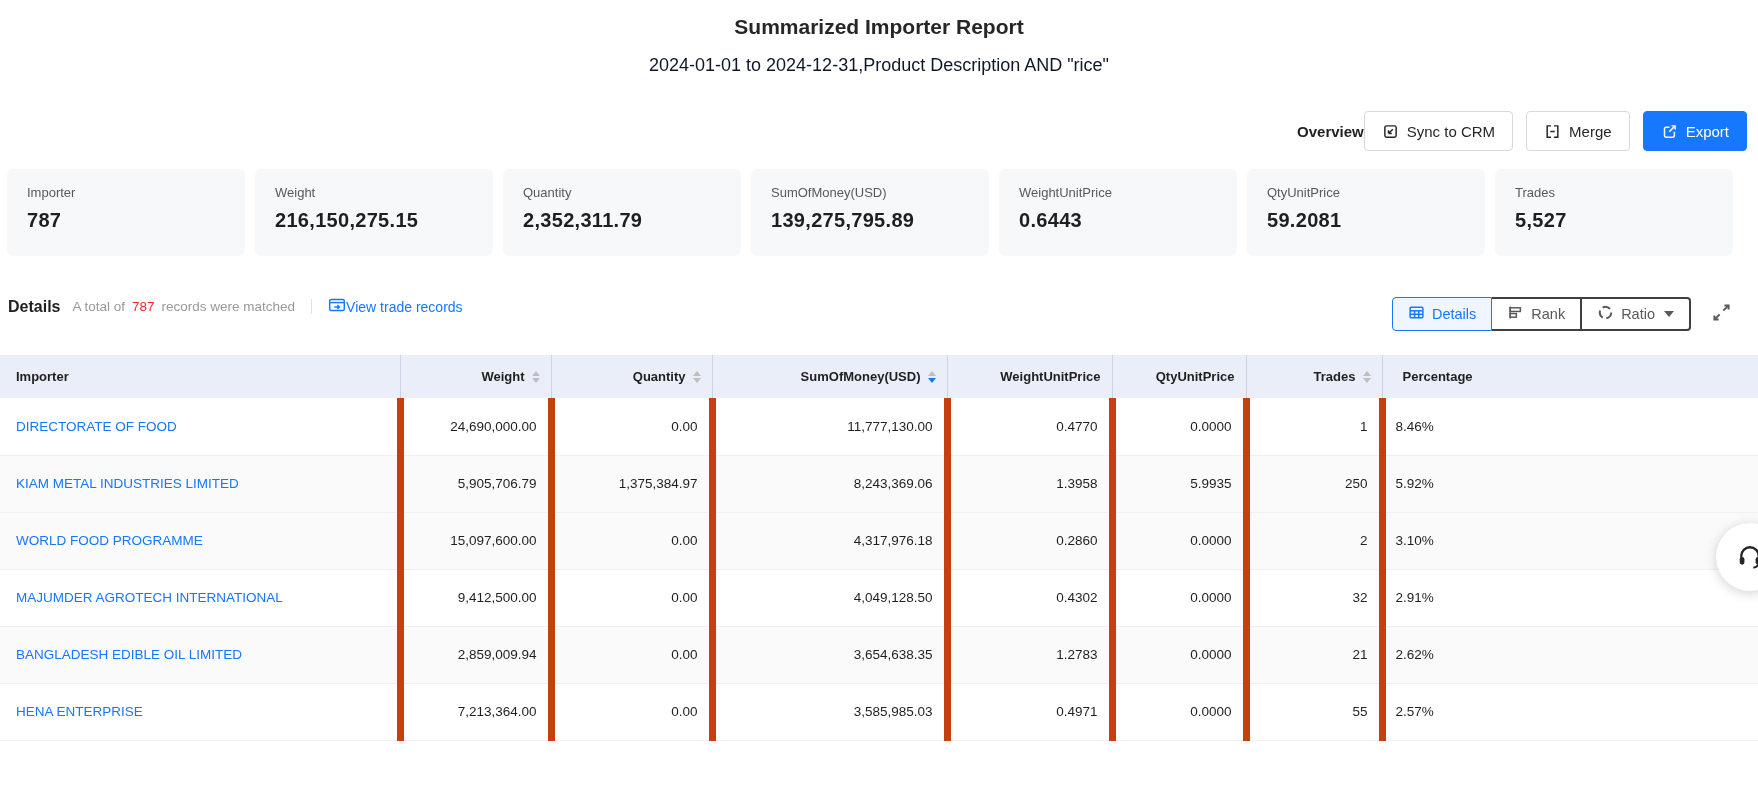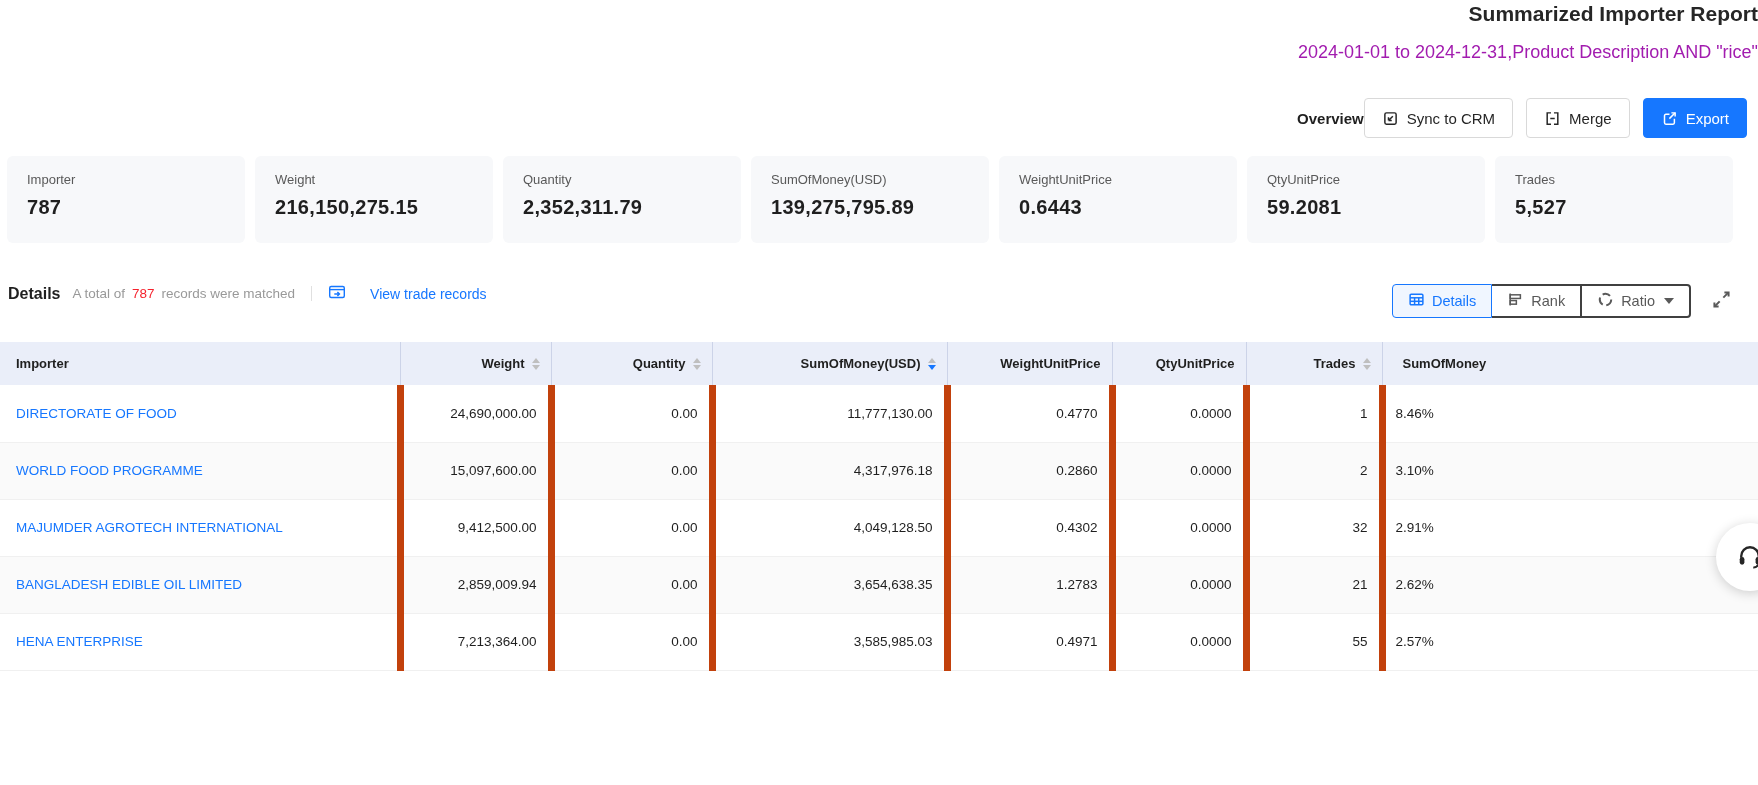--- a/index.html
+++ b/index.html
@@ -5,23 +5,23 @@
   html, body { margin: 0; padding: 0; }
   body {
     width: 1758px; height: 785px;
     background: #ffffff;
     font-family: "Liberation Sans", sans-serif;
     color: #262626;
     position: relative;
     overflow: hidden;
   }
   
-  .report-header { text-align: right; }
+  .report-header { padding-top: 13px; text-align: center; }
   .report-title { font-size: 21px; line-height: 27px; font-weight: 600; color: #262626; }
-  .report-subtitle { margin-top: 13px; font-size: 18px; line-height: 25px; color: #a21caf; font-weight: 400; }
+  .report-subtitle { margin-top: 13px; font-size: 18px; line-height: 25px; color: #0f172a; font-weight: 400; }
 
   
   .overview-bar {
     margin-top: 32px; height: 42px;
     padding: 0 11px 0 8px;
     display: flex; align-items: center; justify-content: flex-end;
   }
   .overview-heading { font-size: 15px; font-weight: 700; color: #1f1f1f; }
   .actions { display: flex; gap: 13px; }
   .btn {
@@ -46,21 +46,21 @@
   .details-bar {
     margin-top: 41px; height: 36px;
     padding: 0 24px 0 8px;
     display: flex; align-items: flex-start; justify-content: space-between;
   }
   .details-left { display: flex; align-items: center; }
   .details-heading { font-size: 16px; font-weight: 700; color: #1f1f1f; }
   .match-text { margin-left: 12px; font-size: 13.5px; color: #999999; display: inline-flex; gap: 7px; align-items: center; }
   .match-count { color: #f5222d; }
   .vdivider { width: 1px; height: 15px; background: #e0e0e0; margin: 0 16px; }
-  .view-link { color: #1677ff; font-size: 14px; display: inline-flex; align-items: center; gap: 24px; cursor: pointer; }
+  .view-link { color: #1677ff; font-size: 14px; display: inline-flex; align-items: center; gap: 0; cursor: pointer; }
   .details-right { display: flex; align-items: center; }
   .mode-tabs { display: flex; }
   .mode-tab {
     height: 34px; padding: 0 15px; box-sizing: border-box;
     border: 2px solid #404040; background: #fff; font-family: inherit;
     font-size: 14.5px; color: #595959;
     display: inline-flex; align-items: center; gap: 7px; cursor: pointer;
   }
   .mode-tab:first-child { border-radius: 4px 0 0 4px; }
   .mode-tab:last-child { border-radius: 0 4px 4px 0; }
@@ -299,35 +299,45 @@
           <div class="th-inner right">
             <span>Trades</span>
             <span class="sorter">
               <span class="caret-up"></span>
               <span class="caret-down"></span>
             </span>
           </div>
         </th>
         <th class="col-percentage">
           <div class="th-inner left pct">
-            <span>SumOfMoney</span>
+            <span>Percentage</span>
           </div>
         </th>
       </tr>
   </thead>
   <tbody>
       <tr>
         <td class="left"><a class="importer-link">DIRECTORATE OF FOOD</a></td>
         <td class="right">24,690,000.00</td>
         <td class="right">0.00</td>
         <td class="right">11,777,130.00</td>
         <td class="right">0.4770</td>
         <td class="right">0.0000</td>
         <td class="right">1</td>
         <td class="left col-percentage">8.46%</td>
+      </tr>
+      <tr class="zebra">
+        <td class="left"><a class="importer-link">KIAM METAL INDUSTRIES LIMITED</a></td>
+        <td class="right">5,905,706.79</td>
+        <td class="right">1,375,384.97</td>
+        <td class="right">8,243,369.06</td>
+        <td class="right">1.3958</td>
+        <td class="right">5.9935</td>
+        <td class="right">250</td>
+        <td class="left col-percentage">5.92%</td>
       </tr>
       <tr class="zebra">
         <td class="left"><a class="importer-link">WORLD FOOD PROGRAMME</a></td>
         <td class="right">15,097,600.00</td>
         <td class="right">0.00</td>
         <td class="right">4,317,976.18</td>
         <td class="right">0.2860</td>
         <td class="right">0.0000</td>
         <td class="right">2</td>
         <td class="left col-percentage">3.10%</td>

